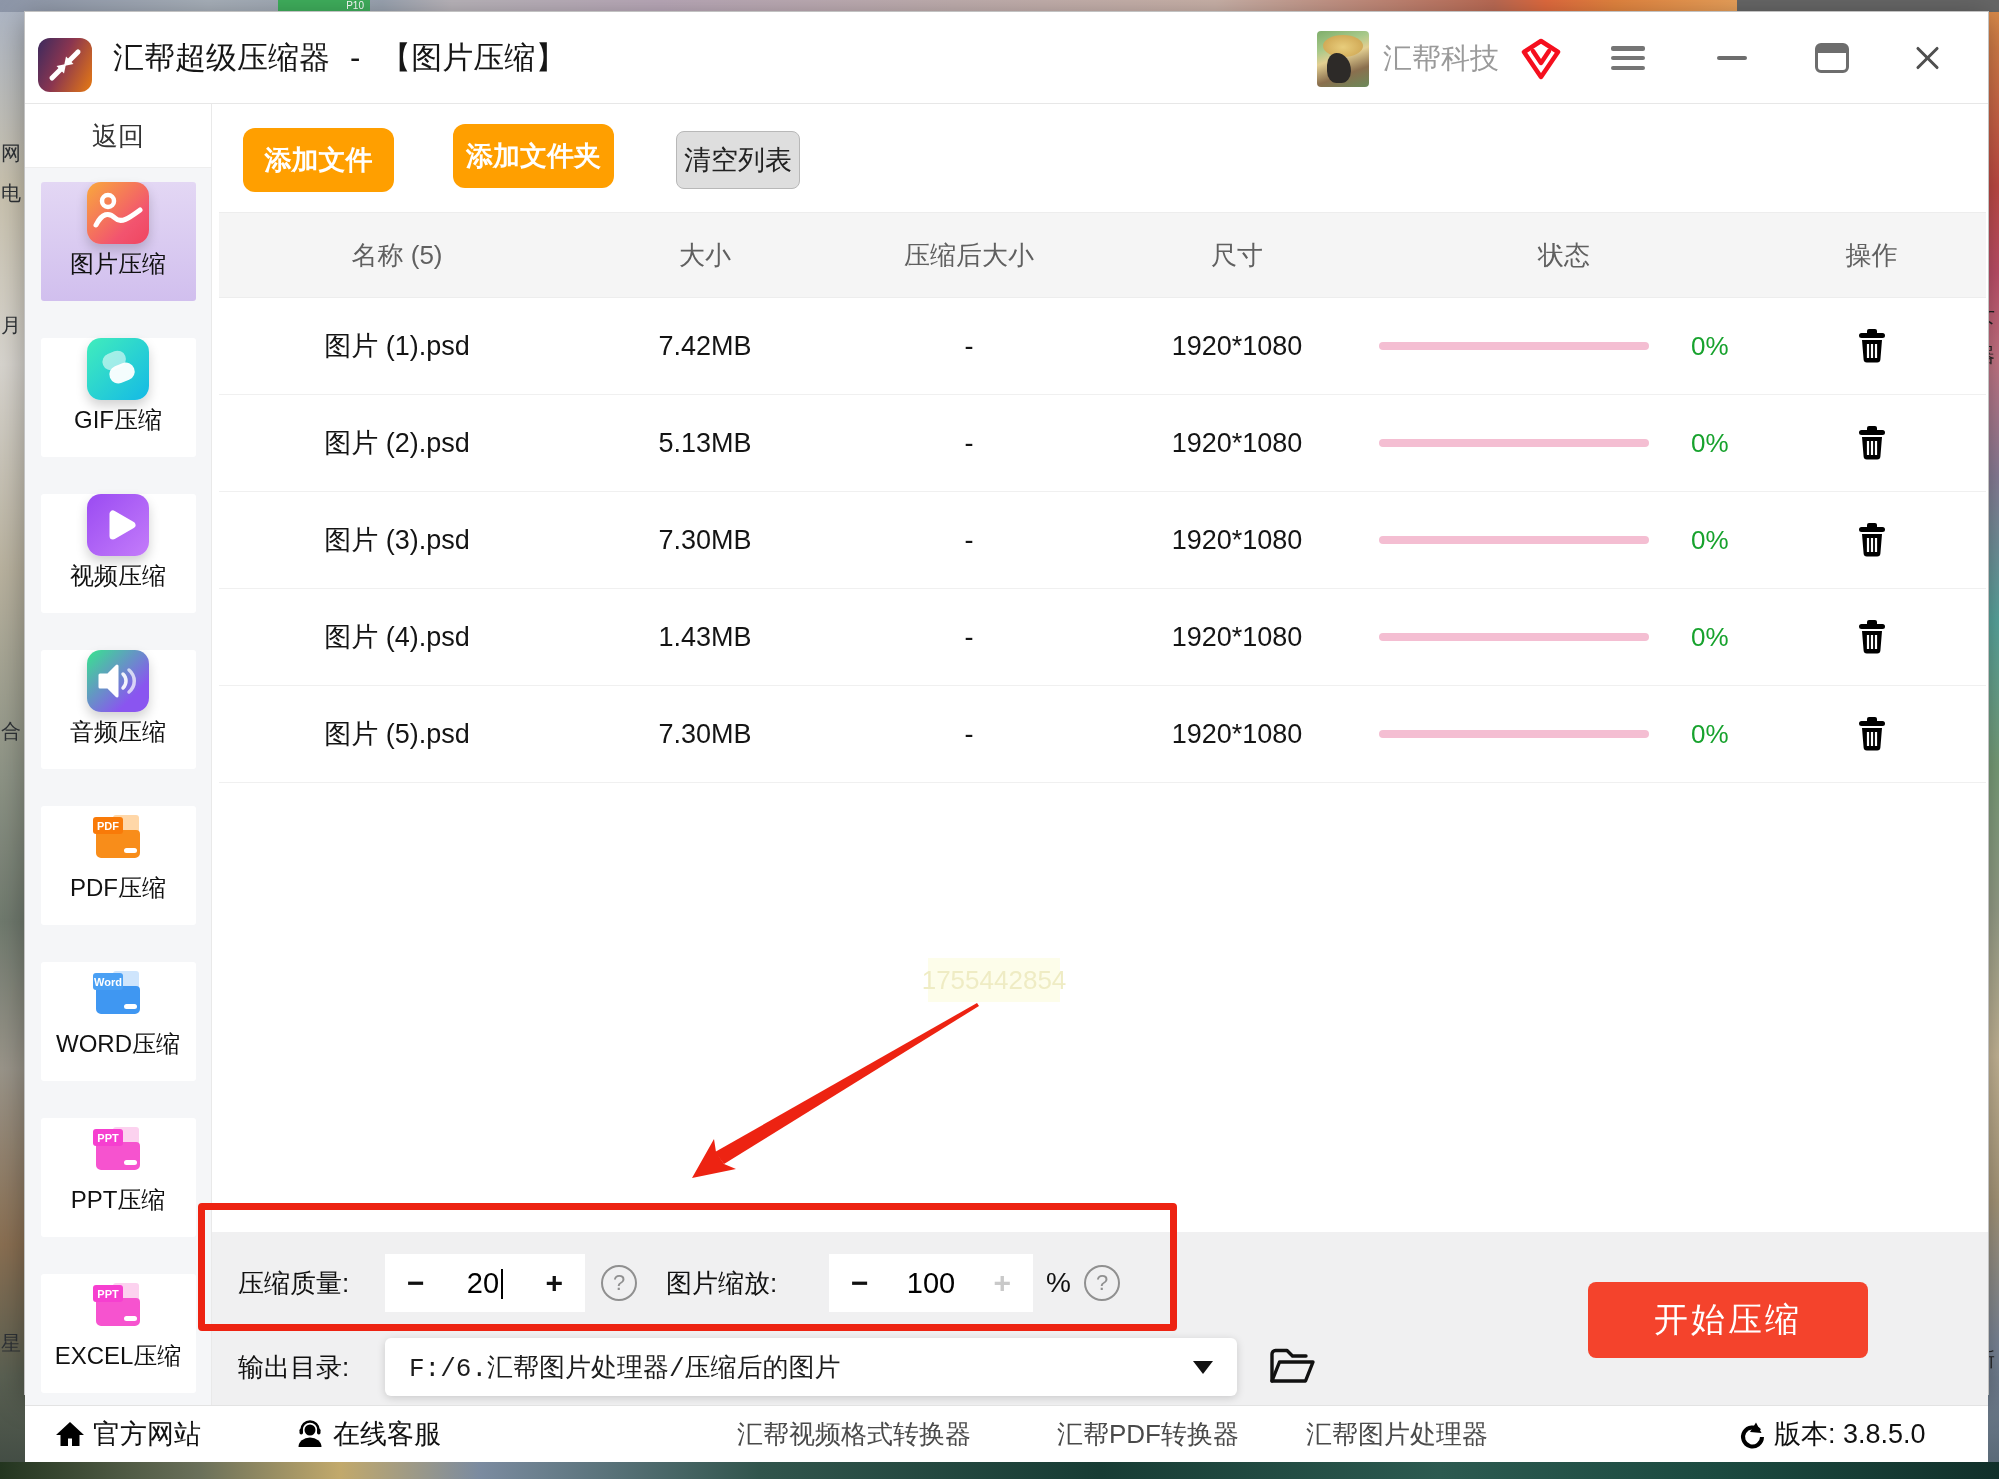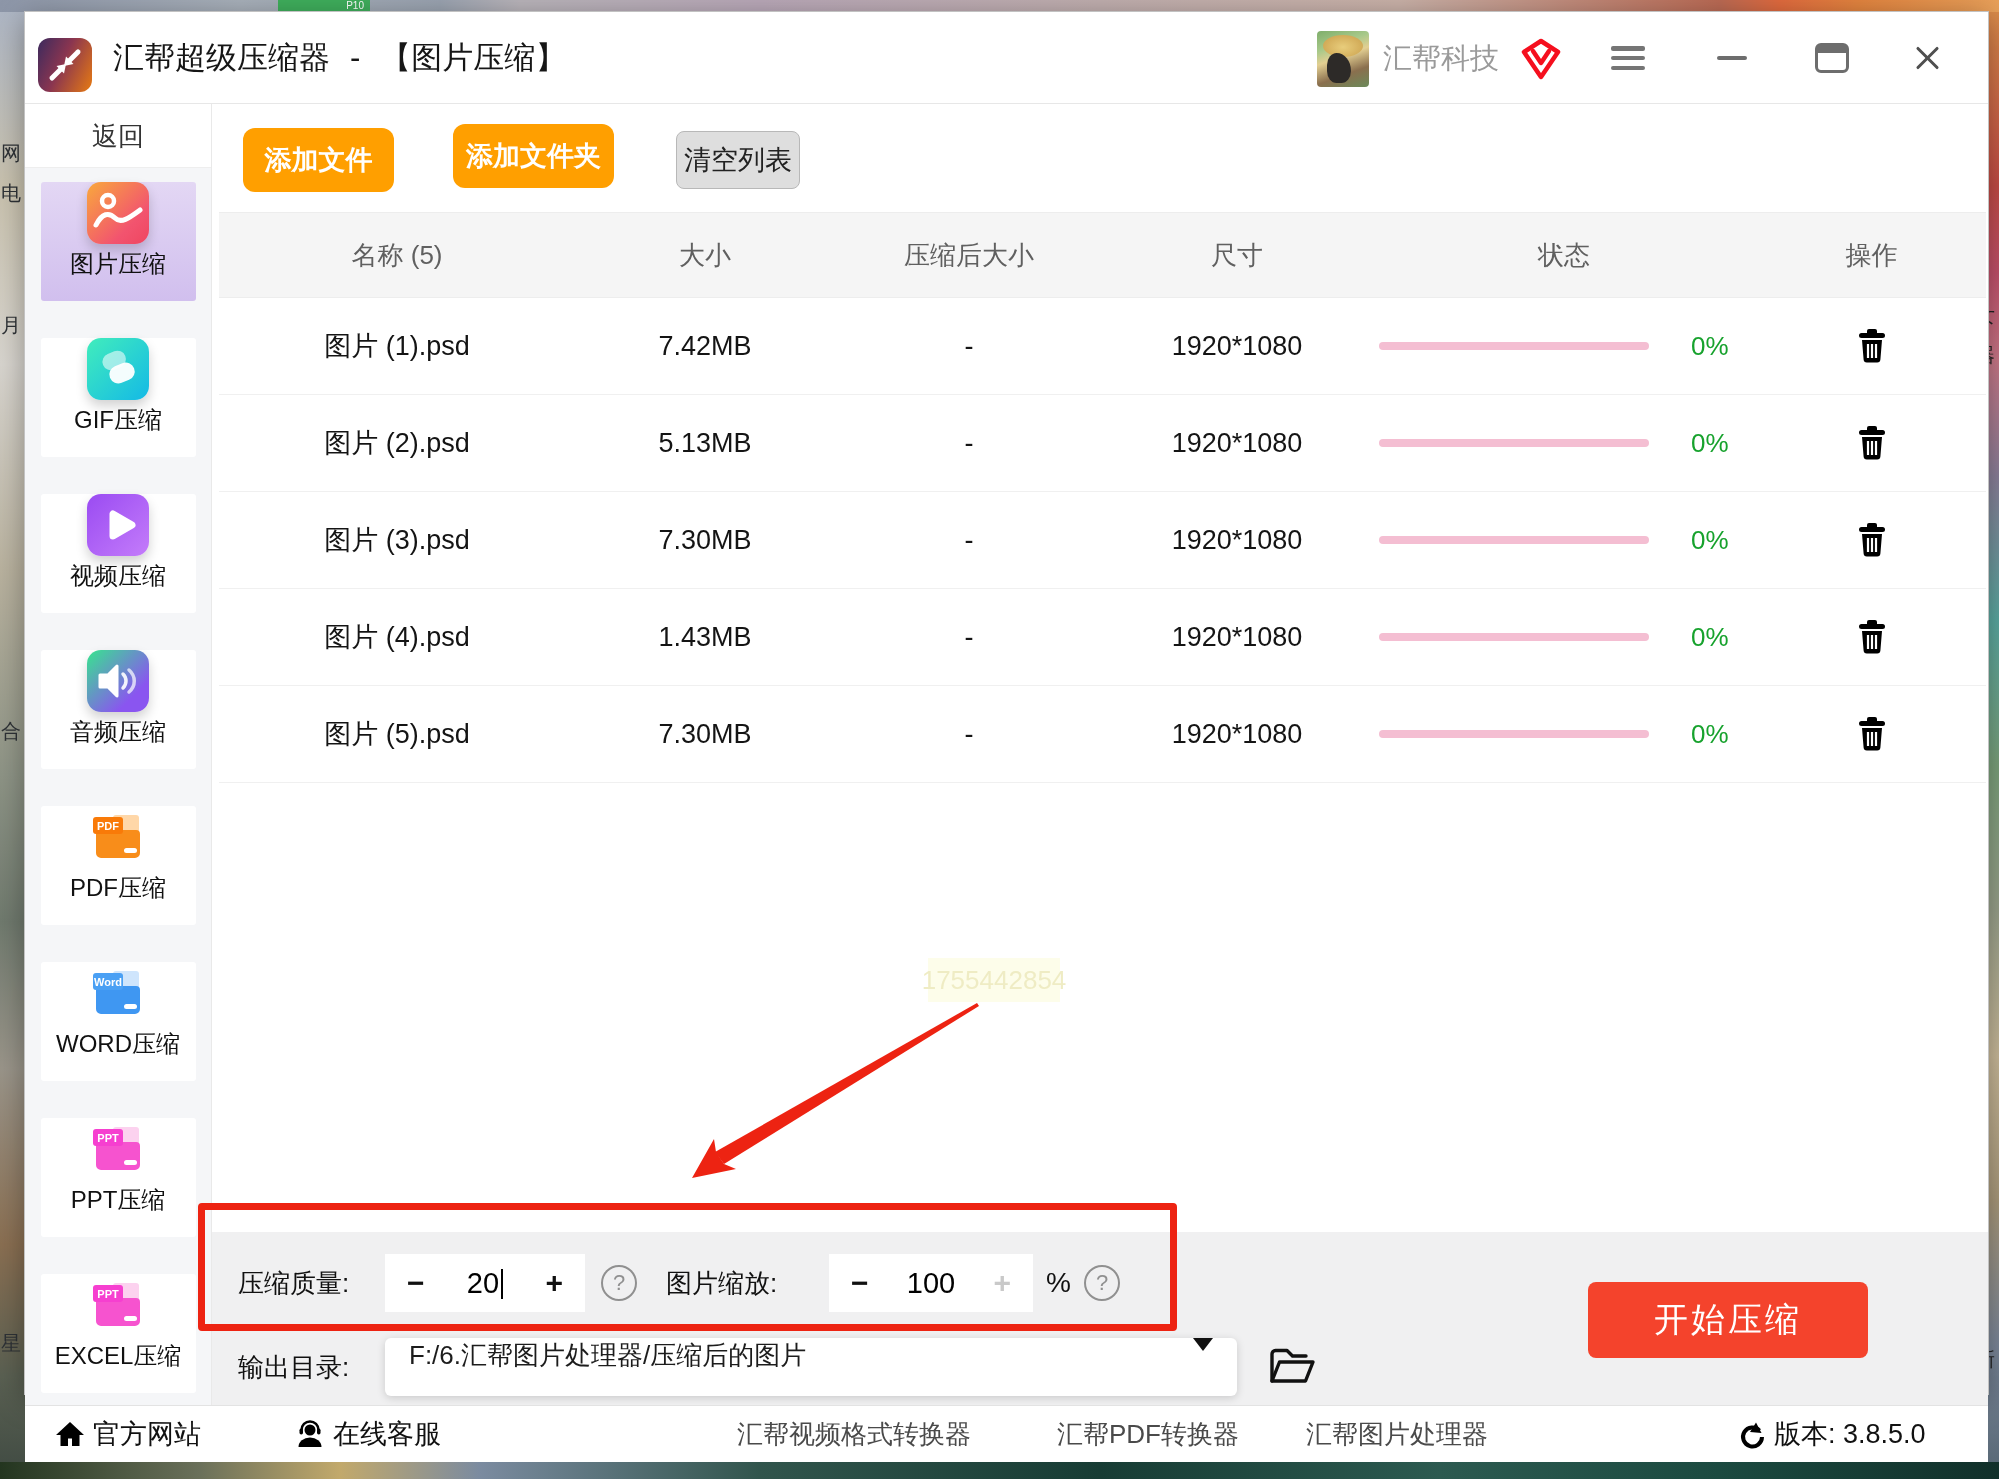--- a/index.html
+++ b/index.html
@@ -1,20 +1,20 @@
 <!DOCTYPE html>
 <html><head>
 <meta charset="utf-8">
 <style>
   html,body{margin:0;padding:0;background:#666;}
   .screen{position:relative;width:1999px;height:1479px;overflow:hidden;
     font-family:"Liberation Sans","DejaVu Sans",sans-serif;}
   .abs{position:absolute;}
   
-  .edge-top{left:0;top:0;width:1999px;height:12px;
+  .edge-top{left:0;top:0;width:1737px;height:12px;
     background:linear-gradient(to right,#8d96a8 0%,#a8b0ba 12%,#9aa3b0 22%,#b9b4ba 26%,#b9a8b8 38%,#c0aeae 55%,#c9b1a8 70%,#ba6a54 86%,#e06a3e 89%,#e2843f 93%,#e8a05a 100%);}
   .edge-left{left:0;top:12px;width:25px;height:1467px;
     background:linear-gradient(to bottom,#aeb6c4 0%,#c9c2ae 12%,#d8d5cf 24%,#b9b29f 38%,#8e9486 52%,#707a6e 62%,#9a958a 72%,#8a6f52 84%,#5a6052 93%,#3f4a42 100%);}
   .edge-right{left:1988px;top:12px;width:11px;height:1450px;
     background:linear-gradient(to bottom,#d98a4a 0%,#c24b44 12%,#c0506a 18%,#c87787 24%,#8a7f98 32%,#5aa8a0 42%,#7aa07a 52%,#98a08a 62%,#c8b898 72%,#a8987a 82%,#7a8698 92%,#5a6a78 100%);}
   .edge-bottom{left:0;top:1462px;width:1999px;height:17px;
     background:linear-gradient(to right,#23351f 0%,#6a705a 10%,#c2a96b 17%,#7b8ba0 24%,#31554c 38%,#173c34 55%,#2c5a50 72%,#1b4a40 86%,#11302a 100%);}
   .top-tab{left:278px;top:0;width:92px;height:12px;background:#3fae5c;color:#fff;
     font-size:10px;line-height:11px;text-align:right;padding-right:6px;box-sizing:border-box;overflow:hidden;}
   .edge-glyph{position:absolute;left:1px;width:24px;font-size:20px;color:#2e3236;overflow:hidden;white-space:nowrap;}
@@ -94,22 +94,22 @@
     padding:0 22px;box-sizing:border-box;z-index:6;}
   .stepper .sbtn{font-size:30px;font-weight:bold;color:#111;cursor:pointer;}
   .stepper .sbtn.disabled{color:#c9c9c9;}
   .stepper .val{font-size:29px;color:#000;}
   .caret-bar{display:inline-block;width:2px;height:30px;background:#000;margin-left:2px;vertical-align:-6px;}
   .help{top:1253px;width:36px;height:36px;border:2.5px solid #909090;border-radius:50%;color:#909090;
     font-size:22px;display:flex;align-items:center;justify-content:center;box-sizing:border-box;z-index:6;cursor:pointer;}
   .pctsign{left:1021px;top:1242px;height:58px;line-height:58px;font-size:28px;color:#111;z-index:6;}
   .out-label{left:213px;top:1326px;height:58px;line-height:58px;font-size:26px;color:#111;z-index:6;white-space:nowrap;}
   .dropdown{left:360px;top:1326px;width:852px;height:58px;background:#fff;border-radius:6px;
-    box-shadow:0 2px 8px rgba(0,0,0,.16);display:flex;align-items:flex-start;padding:0 24px;box-sizing:border-box;
-    font-size:26px;color:#1c1c1c;z-index:6;cursor:pointer;white-space:nowrap;}
+    box-shadow:0 2px 8px rgba(0,0,0,.16);display:flex;align-items:center;padding:0 24px;box-sizing:border-box;
+    font-size:26px;color:#1c1c1c;z-index:6;cursor:pointer;white-space:nowrap;font-family:Liberation Mono, monospace;}
   .dd-caret{margin-left:auto;width:0;height:0;border-left:10px solid transparent;border-right:10px solid transparent;
     border-top:13px solid #111;}
   .folder-open{left:1243px;top:1332px;width:48px;height:46px;z-index:6;cursor:pointer;}
   .start-btn{left:1563px;top:1270px;width:280px;height:76px;background:#f4432c;border-radius:8px;color:#fff;
     font-size:34px;letter-spacing:3px;display:flex;align-items:center;justify-content:center;z-index:6;cursor:pointer;}
   
   .footer{left:0;top:1393px;width:1963px;height:57px;background:#fff;border-top:1px solid #e3e3e3;box-sizing:border-box;z-index:7;}
   .f-item{position:absolute;top:0;height:57px;line-height:57px;font-size:27px;color:#111;white-space:nowrap;cursor:pointer;}
   .f-link{position:absolute;top:0;height:57px;line-height:57px;font-size:26px;color:#4a4a4a;white-space:nowrap;cursor:pointer;}
   .f-svg{position:absolute;top:14px;}

